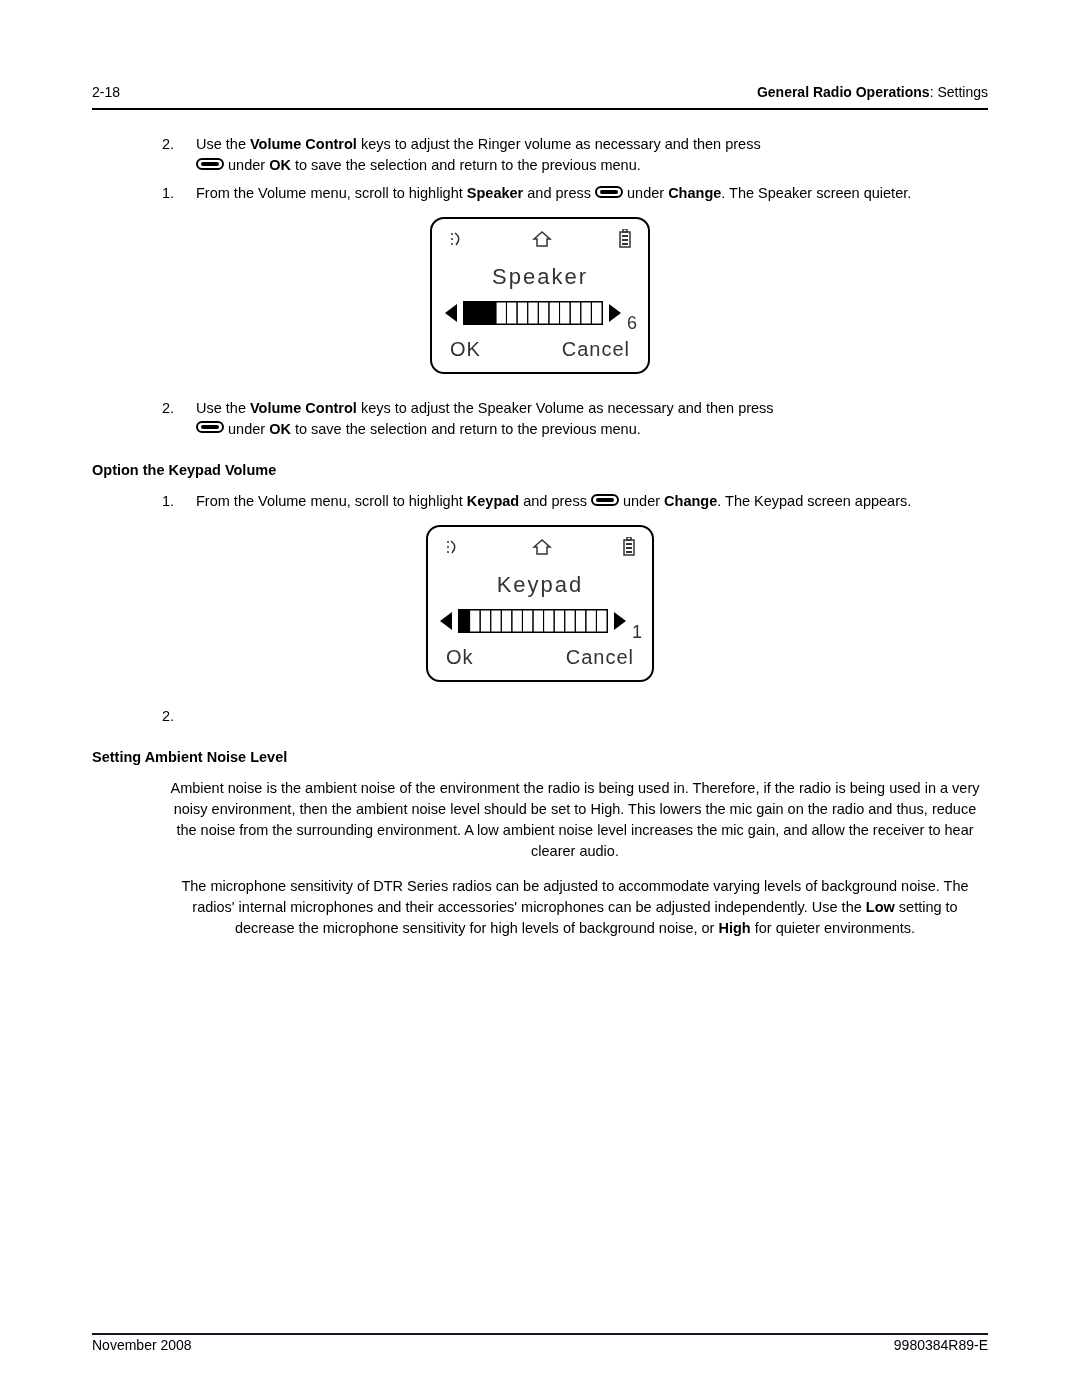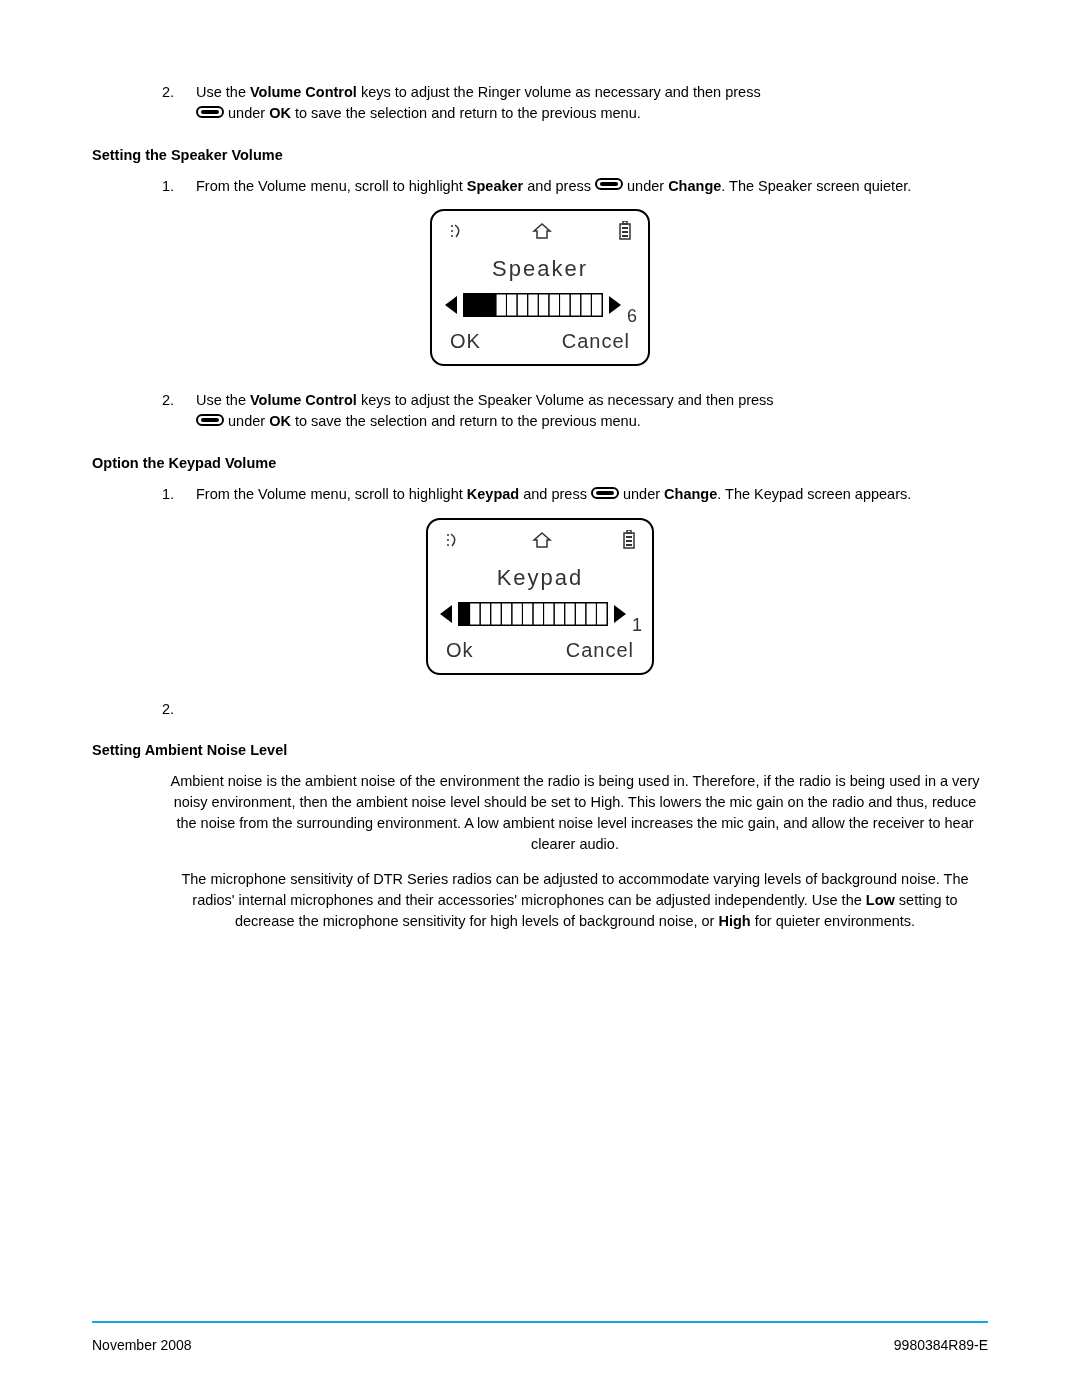--- a/index.html
+++ b/index.html
@@ -24,22 +24,21 @@
     border-bottom: 2px solid #000;
     padding-bottom: 6px;
     margin-bottom: 24px;
     font-size: 14px;
   }
   .footer {
     position: absolute;
     bottom: 42px;
     left: 92px;
     right: 92px;
-    border-top: 2px solid #0ea5e9;
-    padding-top: 12px;
+    border-top: 2px solid #0f172a;
     display: flex;
     justify-content: space-between;
     font-size: 14px;
   }
   .content {
     padding-left: 0;
   }
   .section-heading {
     font-weight: bold;
     margin-top: 20px;
@@ -109,37 +108,42 @@
     padding-left: 70px;
     margin-bottom: 14px;
     text-align: center;
   }
 </style>
 </head>
 <body>
 
 <div class="page">
 
+  <div class="header">
+    <span>2-18</span>
+    <span>
+      <b>General Radio Operations</b><span>: Settings</span>
+    </span>
+  </div>
 
   <div class="content">
 
     <div class="ol-row">
       <div class="ol-num">2.</div>
       <div class="ol-body">
         <span>Use the </span><b>Volume Control</b><span> keys to adjust the Ringer volume as necessary and then press </span><br>
         <span class="pill-icon">
           <svg width="28" height="12" viewBox="0 0 28 12">
               <rect x="1" y="1" width="26" height="10" rx="5" ry="5" fill="none" stroke="#000" stroke-width="2"></rect>
               <rect x="5" y="4" width="18" height="4" rx="2" fill="#000"></rect>
             </svg>
         </span><span> under </span><b>OK</b><span> to save the selection and return to the previous menu.</span>
       </div>
     </div>
 
-    <div class="section-heading">Setting the Speaker Volume</div>
 
     <div class="ol-row">
       <div class="ol-num">1.</div>
       <div class="ol-body">
         <span>From the Volume menu, scroll to highlight </span><b>Speaker</b><span> and press </span>
         <span class="pill-icon">
           <svg width="28" height="12" viewBox="0 0 28 12">
               <rect x="1" y="1" width="26" height="10" rx="5" ry="5" fill="none" stroke="#000" stroke-width="2"></rect>
               <rect x="5" y="4" width="18" height="4" rx="2" fill="#000"></rect>
             </svg>

